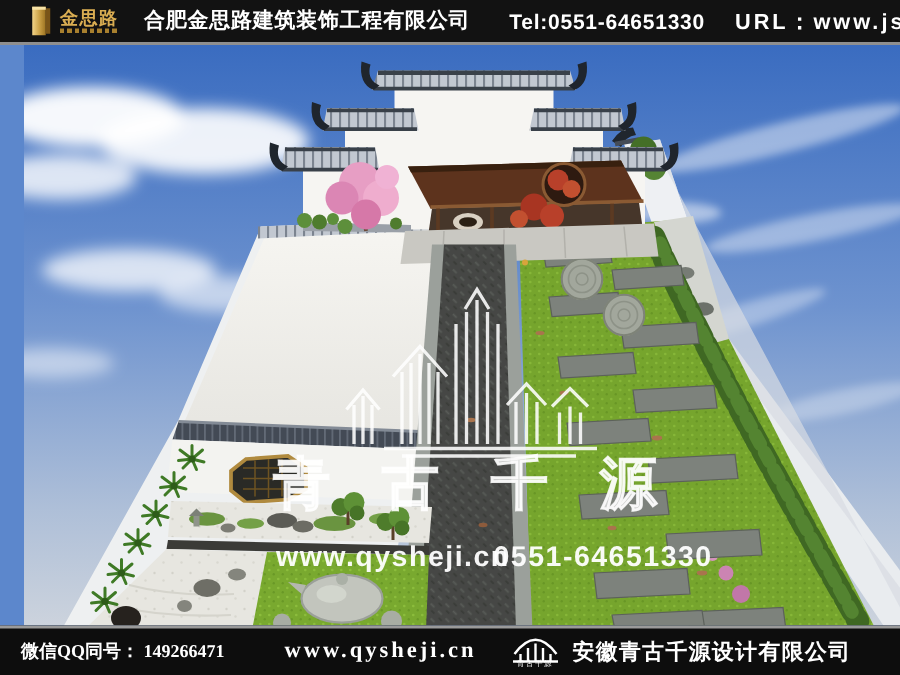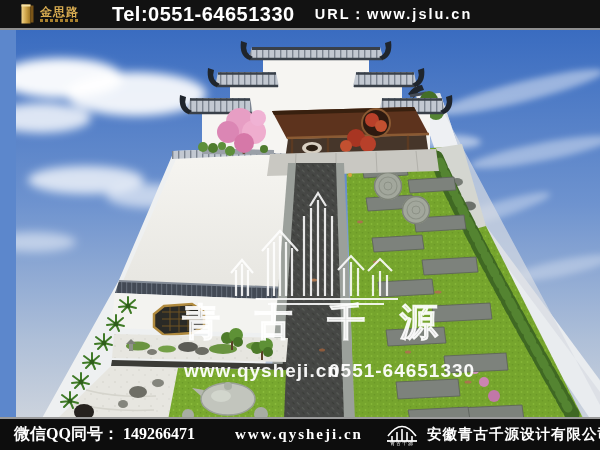--- a/index.html
+++ b/index.html
@@ -6,27 +6,27 @@
   #stage{position:relative;width:600px;height:450px;overflow:hidden;
          font-family:"Liberation Sans",sans-serif;background:#5c87cc;}
   
   .topbar{position:absolute;top:0;left:0;width:600px;height:28px;background:#121212;
           border-bottom:2px solid #8f8f8f;display:flex;align-items:center;box-sizing:content-box;}
   .topbar .logo{margin-left:20px;flex:0 0 auto;display:flex;align-items:center;}
   .logo-word{margin-left:5px;width:46px;line-height:1;}
   .logo-word .zh{color:#d9ad52;font-size:12px;font-weight:bold;letter-spacing:1px;white-space:nowrap;}
   .logo-word .sub{margin-top:1px;height:3px;background:repeating-linear-gradient(90deg,#a8802e 0 3px,transparent 3px 5px);width:40px;}
   .top-company{color:#fff;font-weight:bold;font-size:14px;letter-spacing:.5px;margin-left:10px;white-space:nowrap;}
-  .top-tel{color:#fff;font-weight:bold;font-size:20px;margin-left:26px;letter-spacing:.5px;white-space:nowrap;}
+  .top-tel{color:#fff;font-weight:bold;font-size:14px;margin-left:26px;letter-spacing:.5px;white-space:nowrap;}
   .top-url{color:#fff;font-weight:bold;font-size:14.5px;margin-left:20px;letter-spacing:2px;white-space:nowrap;}
   
   .botbar{position:absolute;left:0;top:417px;width:600px;height:31px;background:#0d0d0d;
           border-top:2px solid #9a9a9a;display:flex;align-items:center;box-sizing:content-box;}
   .bot-qq{margin-left:14px;color:#fff;font-family:"Liberation Serif",serif;font-weight:bold;
-          font-size:16px;white-space:nowrap;}
+          font-size:12px;white-space:nowrap;}
   .bot-site{margin-left:40px;color:#fff;font-family:"Liberation Serif",serif;font-weight:bold;
           font-size:15px;letter-spacing:2px;white-space:nowrap;}
   .bot-logo{margin-left:22px;flex:0 0 auto;display:flex;flex-direction:column;align-items:center;}
   .bot-logo .cap{color:#fff;font-size:5px;letter-spacing:1px;line-height:1;margin-top:-1px;}
   .bot-company{margin-left:8px;color:#fff;font-weight:bold;font-size:14.5px;letter-spacing:1px;white-space:nowrap;}
   
   .scene{position:absolute;top:30px;left:0;width:600px;height:387px;overflow:hidden;margin-left:16px;}
   .wm-text{font-family:"Liberation Sans",sans-serif;}
 </style>
 </head>
@@ -46,20 +46,21 @@
           </defs>
         <rect x="1.5" y="1.5" width="9" height="19" fill="url(#gold)"></rect>
         <rect x="10.5" y="2.5" width="3" height="17" fill="#7a5518"></rect>
         <rect x="1.5" y="1.5" width="9" height="2" fill="#f7e2a6"></rect>
       </svg>
       <div class="logo-word">
         <div class="zh">金思路</div>
         <div class="sub"></div>
       </div>
     </div>
+    <div class="top-company">合肥金思路建筑装饰工程有限公司</div>
     <div class="top-tel">Tel:0551-64651330</div>
     <div class="top-url"><span>URL：</span><span>www.jslu.cn</span></div>
   </div>
 
   <div class="scene">
   <svg width="600" height="387" viewBox="0 0 600 387">
     <defs>
       <linearGradient id="sky" x1="0" y1="0" x2="0" y2="1">
         <stop offset="0" stop-color="#3a6cc0"></stop>
             <stop offset=".45" stop-color="#6e93cf"></stop>

